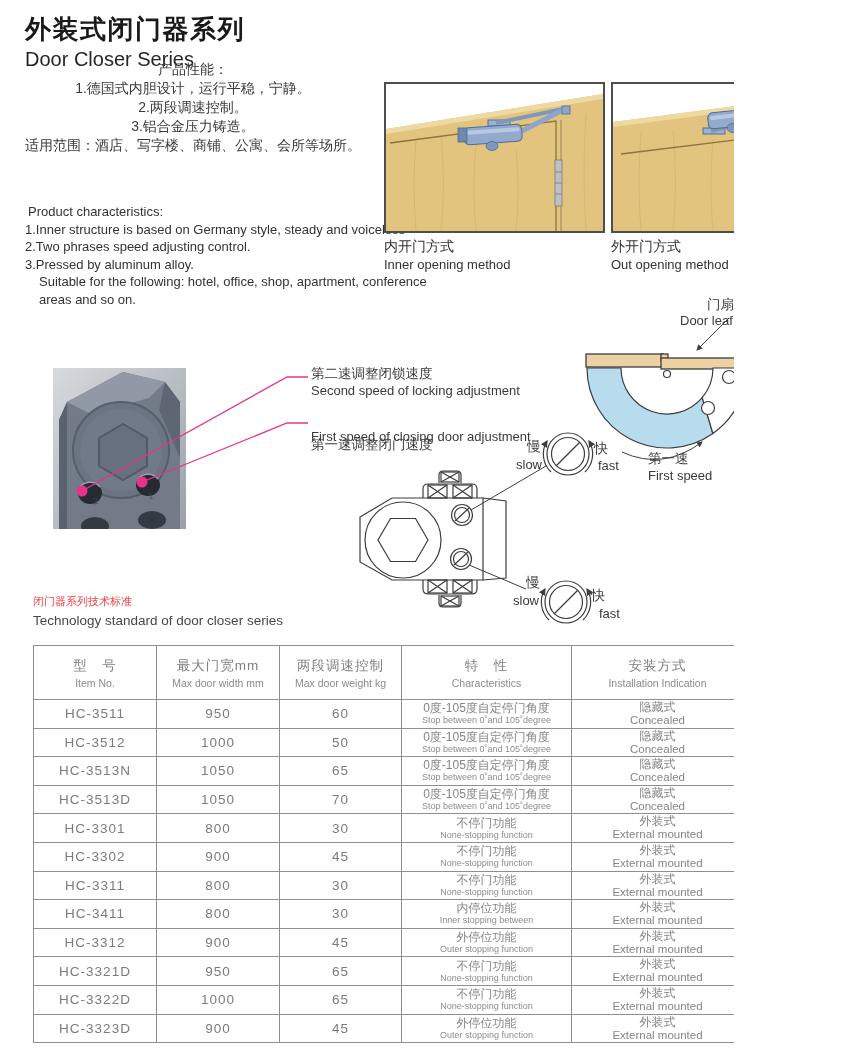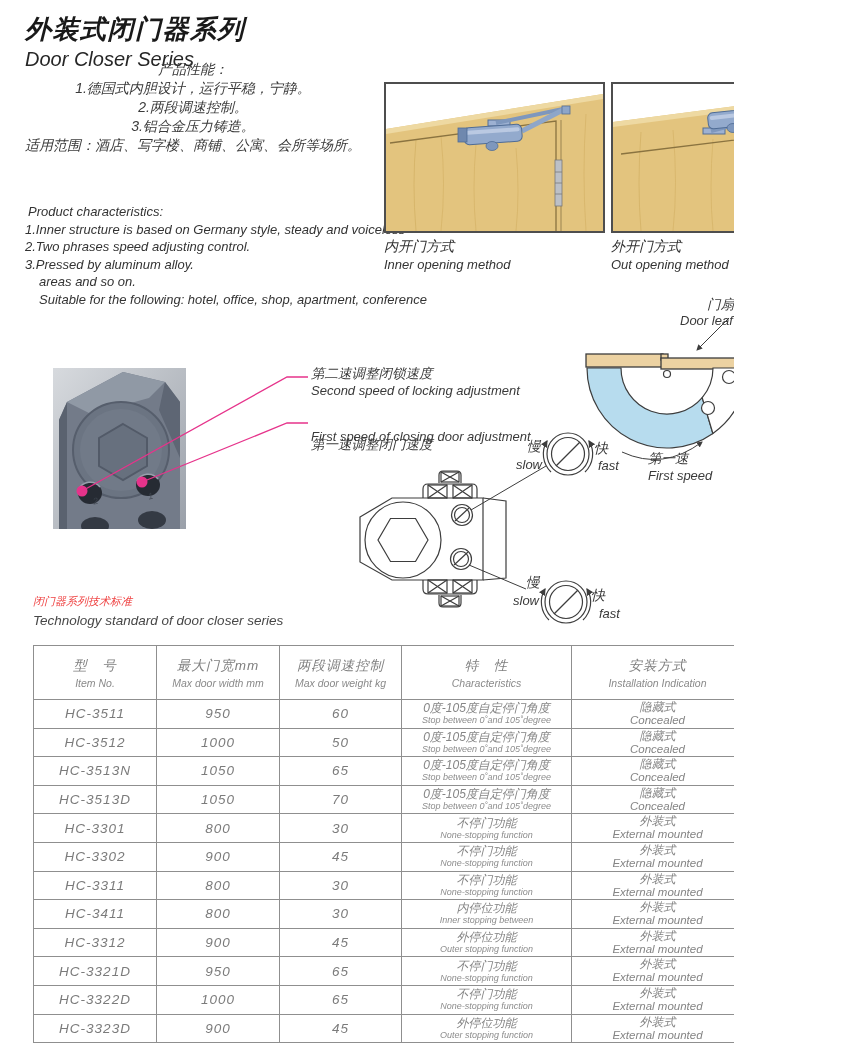--- a/index.html
+++ b/index.html
@@ -6,21 +6,21 @@
     --accent_pink:#e6338b;
     --wood:#e3c47e;
     --arc_blue:#b7dcee;
     --leaf_tan:#ecd2a2;
     --ink:#3c3c3c;
     --table_gray:#808080;
   }
   *{margin:0;padding:0;box-sizing:border-box;}
   html,body{background:#ffffff;}
   body{font-family:"Liberation Sans","DejaVu Sans",sans-serif;color:var(--ink);}
-  #page{position:relative;width:734px;height:1052px;background:#fff;overflow:hidden;font-style:italic;}
+  #page{position:relative;width:734px;height:1052px;background:#fff;overflow:hidden;}
   .abs{position:absolute;}
 
   .title-cn{font-size:26px;font-weight:bold;color:#191919;letter-spacing:1.5px;}
   .title-en{font-size:20px;color:#262626;margin-top:1px;}
 
   .feat-cn div{font-size:14px;line-height:19px;color:#3a3a3a;}
   .feat-en div{font-size:13px;line-height:17.6px;color:#333;}
   .ml-a{margin-left:3px;}
   .ml-b{margin-left:0px;}
   .ml-c{margin-left:14px;}
@@ -77,22 +77,22 @@
     <div>2.两段调速控制。</div>
     <div>3.铝合金压力铸造。</div>
     <div>适用范围：酒店、写字楼、商铺、公寓、会所等场所。</div>
   </div>
 
   <div class="abs feat-en" style="left:25px;top:203px;">
     <div class="ml-a">Product characteristics:</div>
     <div class="ml-b">1.Inner structure is based on Germany style, steady and voiceless</div>
     <div class="ml-b">2.Two phrases speed adjusting control.</div>
     <div class="ml-b">3.Pressed by aluminum alloy.</div>
+    <div class="ml-c">Suitable for the following: hotel, office, shop, apartment, conference</div>
     <div class="ml-c">areas and so on.</div>
-    <div class="ml-c">Suitable for the following: hotel, office, shop, apartment, conference</div>
   </div>
 
   <div class="abs doorfig" style="left:384px;top:82px;width:221px;height:151px;">
     <svg width="217" height="147" viewBox="0 0 217 147">
       <rect width="217" height="147" fill="#ffffff"></rect>
       <polygon points="0,45 217,10 217,147 0,147" fill="#e3c47e"></polygon>
       <polygon points="0,45 217,10 217,15 0,50" fill="#eed9a2"></polygon>
       <path d="M30,56 Q26,100 30,147" stroke="#d2af62" stroke-width="1" fill="none" opacity=".7"></path>
       <path d="M55,52 Q60,100 55,147" stroke="#d2af62" stroke-width="1" fill="none" opacity=".6"></path>
       <path d="M90,60 Q86,105 90,147" stroke="#d2af62" stroke-width="1" fill="none" opacity=".6"></path>

